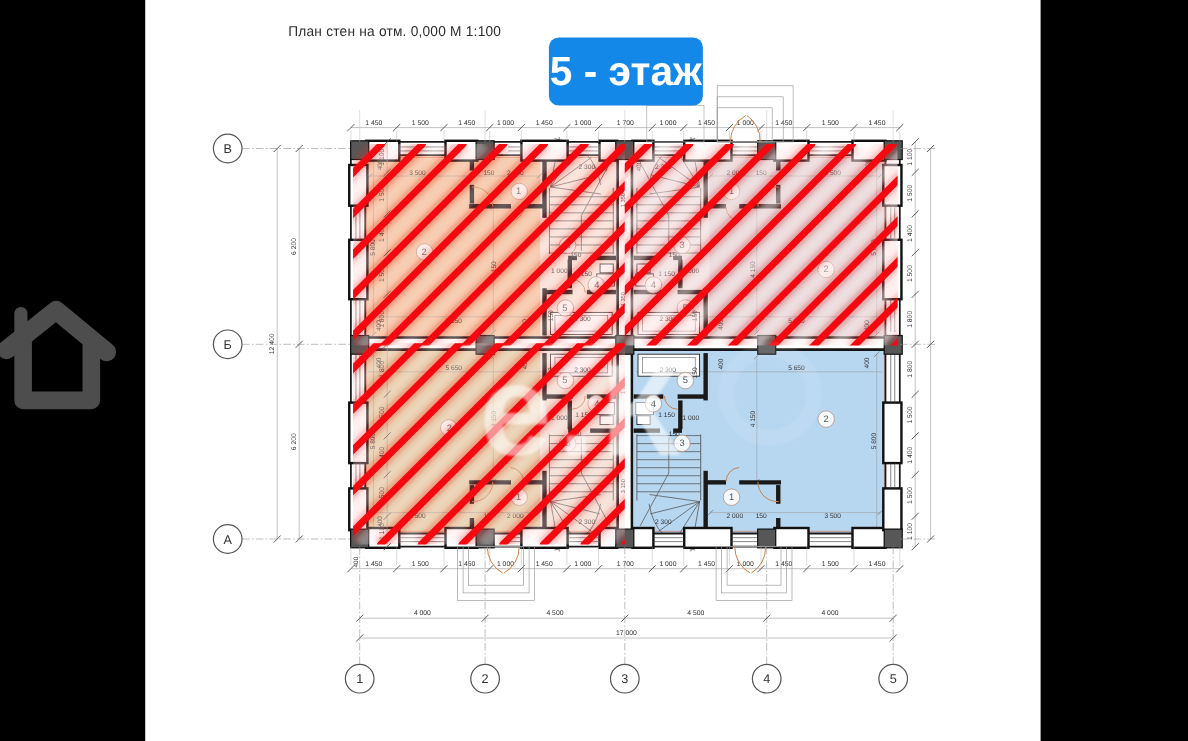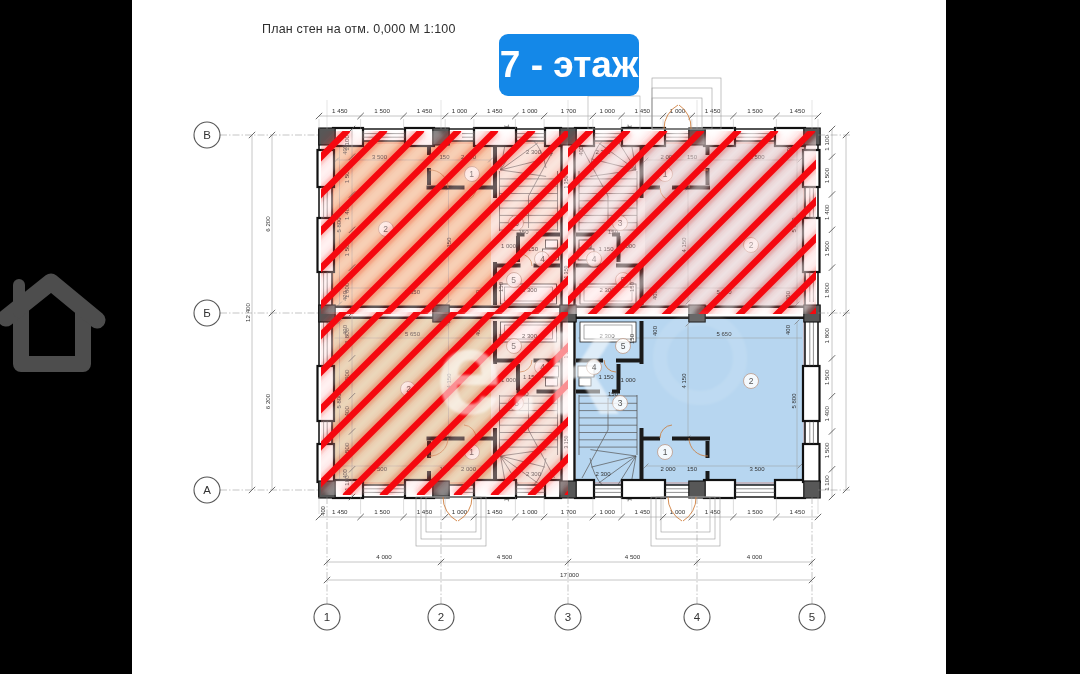--- a/index.html
+++ b/index.html
@@ -895,21 +895,21 @@
 <line x1="531" y1="495" x2="717" y2="309" stroke="#f5080f" stroke-width="6.2" stroke-linecap="round"></line>
 <line x1="568" y1="495" x2="754" y2="309" stroke="#f5080f" stroke-width="6.2" stroke-linecap="round"></line>
 </g>
 
 <text x="436" y="414" font-size="118" font-weight="bold" fill="#ffffff" fill-opacity="0.55" letter-spacing="6" filter="url(#wblur)" font-family="Liberation Sans, sans-serif">е.К</text>
 <circle cx="700" cy="358" r="40" fill="none" stroke="#ffffff" stroke-opacity="0.10" stroke-width="14" filter="url(#wblur)"></circle>
 </svg>
 
 <div id="title">План стен на отм. 0,000 М 1:100</div>
 
-<div id="badge">7 - этаж</div>
+<div id="badge">5 - этаж</div>
 
 <div class="bar" style="left:0;width:132px"></div>
 
 <div class="bar" style="left:946px;width:134px"></div>
 
 <svg width="132" height="674" style="position:absolute;left:0;top:0">
 <g stroke="#4d4d4d" fill="none" stroke-linecap="round" stroke-linejoin="round">
 
 <path d="M 21 309 L 21 364 L 83 364 L 83 311" stroke-width="16"></path>
 

